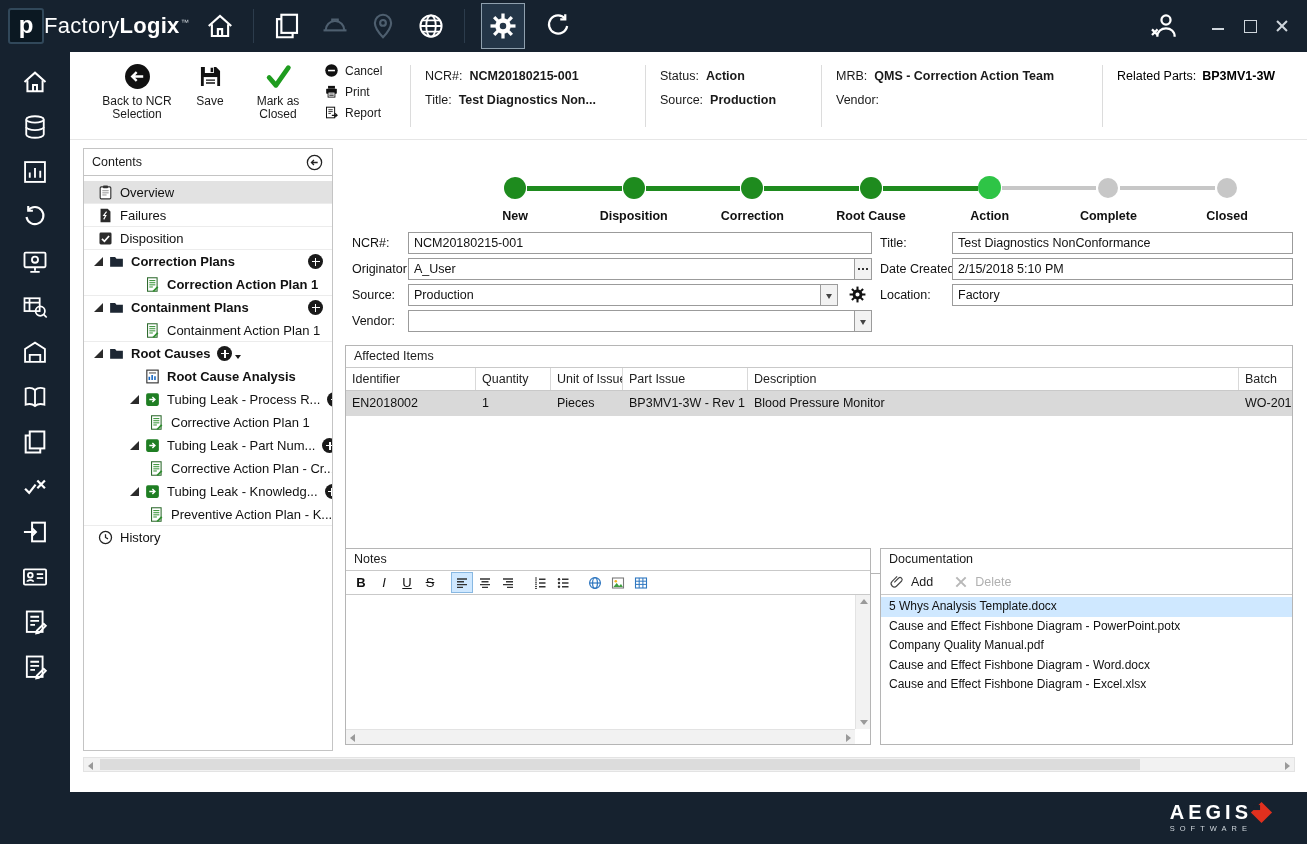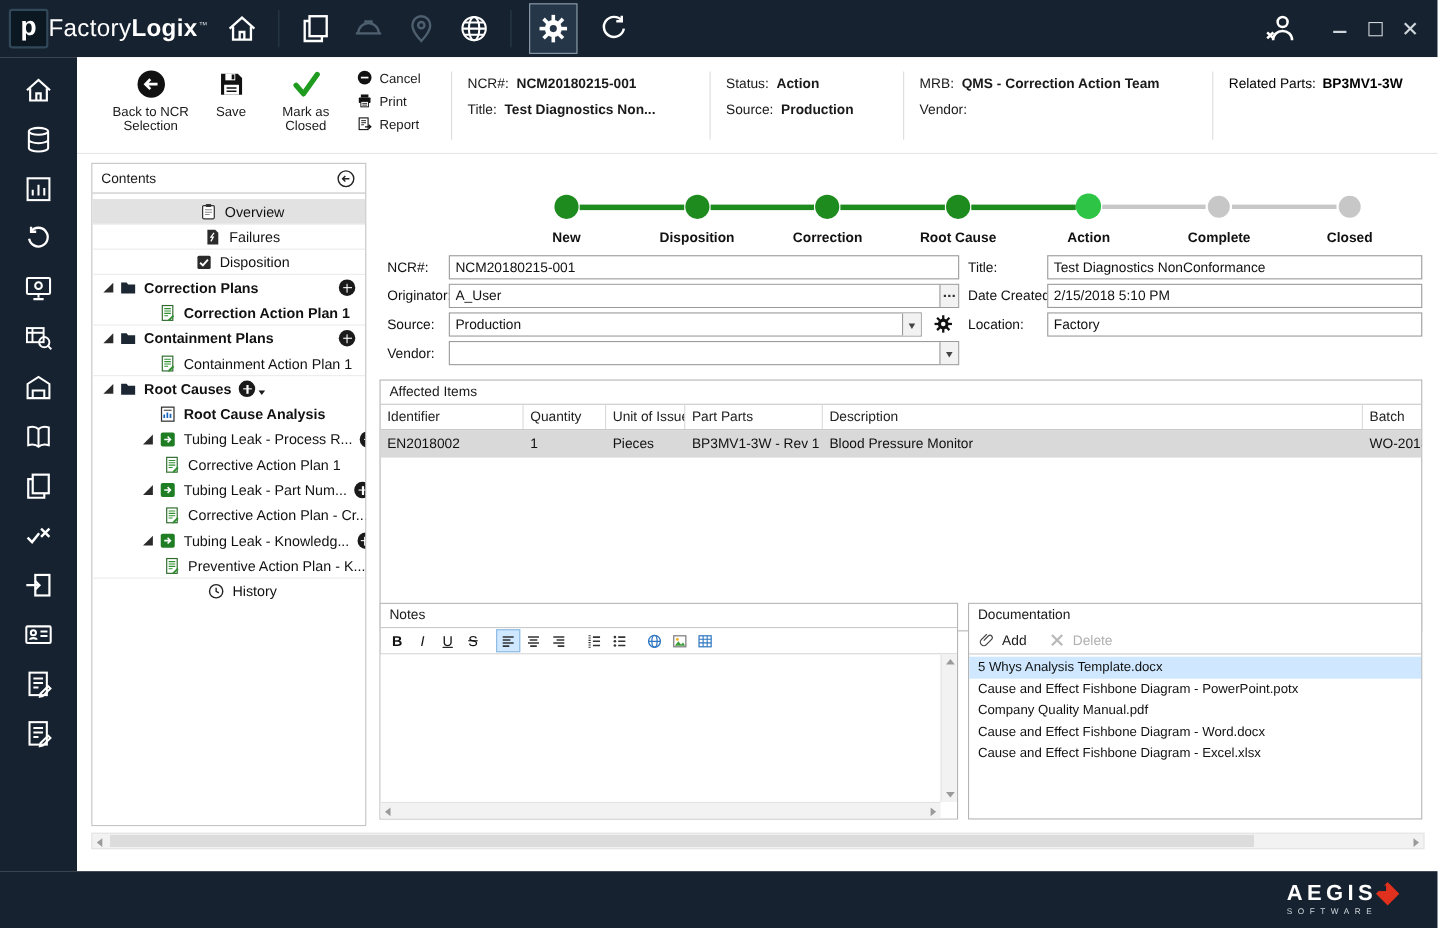--- a/index.html
+++ b/index.html
@@ -60,21 +60,21 @@
   
   .contents { position:absolute; left:83px; top:148px; width:250px; height:603px; background:#fff; border:1px solid #c4c4c4; }
   .c-header { height:27px; display:flex; align-items:center; padding:0 8px; border-bottom:1px solid #c4c4c4; font-size:12.5px; color:#1a1a1a; }
   .c-header .hic { margin-left:auto; width:19px; height:19px; color:#222; }
   .c-header .hic svg { width:100%; height:100%; }
   .tree { padding-top:5px; }
   .trow { display:flex; align-items:center; height:23px; font-size:13px; color:#111; white-space:nowrap; overflow:hidden; }
   .trow.sel { background:#e2e2e2; }
   .trow.sep { border-bottom:1px solid #ececec; }
   .trow.b .tlabel { font-weight:bold; }
-  .p0 { padding-left:24px;justify-content:center; } .p0e { padding-left:10px; }
+  .p0 { padding-left:13px; } .p0e { padding-left:10px; }
   .p1 { padding-left:60px; } .p1e { padding-left:46px; }
   .p2 { padding-left:64px; }
   .texp { width:9px; height:9px; margin-right:5px; position:relative; flex:none; }
   .texp::before { content:""; position:absolute; bottom:0; right:0; width:0; height:0; border-left:9px solid transparent; border-bottom:9px solid #2b2b2b; }
   .ticon { width:17px; height:17px; margin-right:6px; flex:none; }
   .ticon svg { width:100%; height:100%; }
   .tadd { width:15px; height:15px; border-radius:50%; background:#1a1a1a; position:relative; flex:none; margin-left:7px; }
   .tadd::before { content:""; position:absolute; left:3.5px; top:6.6px; width:8px; height:1.8px; background:#fff; }
   .tadd::after { content:""; position:absolute; left:6.6px; top:3.5px; width:1.8px; height:8px; background:#fff; }
   .tadd.right { margin-left:auto; margin-right:9px; }
@@ -848,21 +848,21 @@
       <span class="sel-text"></span>
       <span class="cbtn darr"></span>
     </div>
 
     <div class="gb" style="left:0;top:197px;width:948px;height:229px">
       <div class="gb-title">Affected Items</div>
       <div class="at-head">
         <span class="c c1">Identifier</span>
         <span class="c c2">Quantity</span>
         <span class="c c3">Unit of Issue</span>
-        <span class="c c4">Part Parts</span>
+        <span class="c c4">Part Issue</span>
         <span class="c c5">Description</span>
         <span class="c c6">Batch</span>
       </div>
       <div class="at-row">
         <span class="c c1">EN2018002</span>
         <span class="c c2">1</span>
         <span class="c c3">Pieces</span>
         <span class="c c4">BP3MV1-3W  - Rev 1</span>
         <span class="c c5">Blood Pressure Monitor</span>
         <span class="c c6">WO-2018</span>

